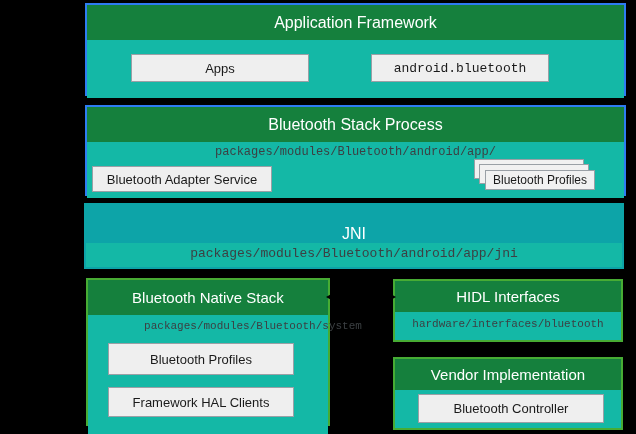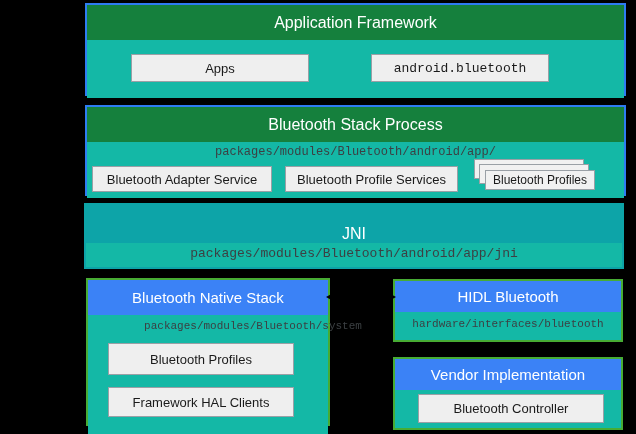--- a/index.html
+++ b/index.html
@@ -13,21 +13,21 @@
   .section { position: absolute; }
   .sec-header {
     width: 100%;
     display: flex; align-items: center; justify-content: center;
     color: #ffffff;
     font-size: 16px;
   }
   .sec-body { position: relative; background: #14b8a6; width: 100%; }
   .blue  { background: #15803d; }
   .teal  { background: #0da4a8; align-items: flex-end; }
-  .green { background: #3b82f6; text-align: right; }
+  .green { background: #15803d; text-align: right; }
 
   .b-blue  { border: 2px solid #2e7cf2; }
   .b-teal  { border: 2px solid #0da4a8; }
   .b-green { border: 2px solid #47ac34; }
 
   .gbox {
     position: absolute;
     background: #efefef;
     border: 1px solid #9aa0a6;
     display: flex; align-items: center; justify-content: center;
@@ -133,21 +133,20 @@
   </div>
 </div>
 
 <div class="section b-blue" id="sec-bsp">
   <div class="sec-header blue">
     <span>Bluetooth Stack Process</span>
   </div>
   <div class="sec-body">
     <div class="path" id="bsp-path">packages/modules/Bluetooth/android/app/</div>
     <div class="gbox" id="bsp-b1">Bluetooth Adapter Service</div>
-    <div class="gbox" id="bsp-b2">Bluetooth Profile Services</div>
     <div id="bsp-stack">
       <div class="card" id="bsp-c1"></div>
       <div class="card" id="bsp-c2"></div>
       <div class="card" id="bsp-c3">Bluetooth Profiles</div>
     </div>
   </div>
 </div>
 
 <div class="section b-teal" id="sec-jni">
   <div class="sec-header teal">
@@ -164,21 +163,21 @@
   </div>
   <div class="sec-body">
     <div class="path" id="bns-path">packages/modules/Bluetooth/system</div>
     <div class="gbox" id="bns-b1">Bluetooth Profiles</div>
     <div class="gbox" id="bns-b2">Framework HAL Clients</div>
   </div>
 </div>
 
 <div class="section b-green" id="sec-hidl">
   <div class="sec-header green">
-    <span>HIDL Bluetooth</span>
+    <span>HIDL Interfaces</span>
   </div>
   <div class="sec-body">
     <div class="path" id="hidl-path">hardware/interfaces/bluetooth</div>
   </div>
 </div>
 
 <div class="section b-green" id="sec-vendor">
   <div class="sec-header green">
     <span>Vendor Implementation</span>
   </div>

